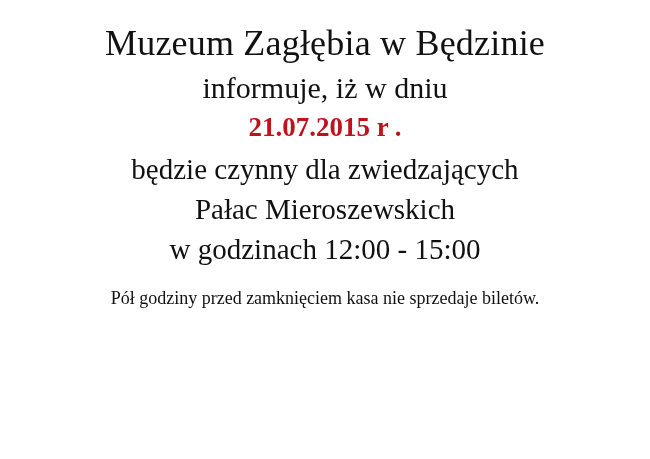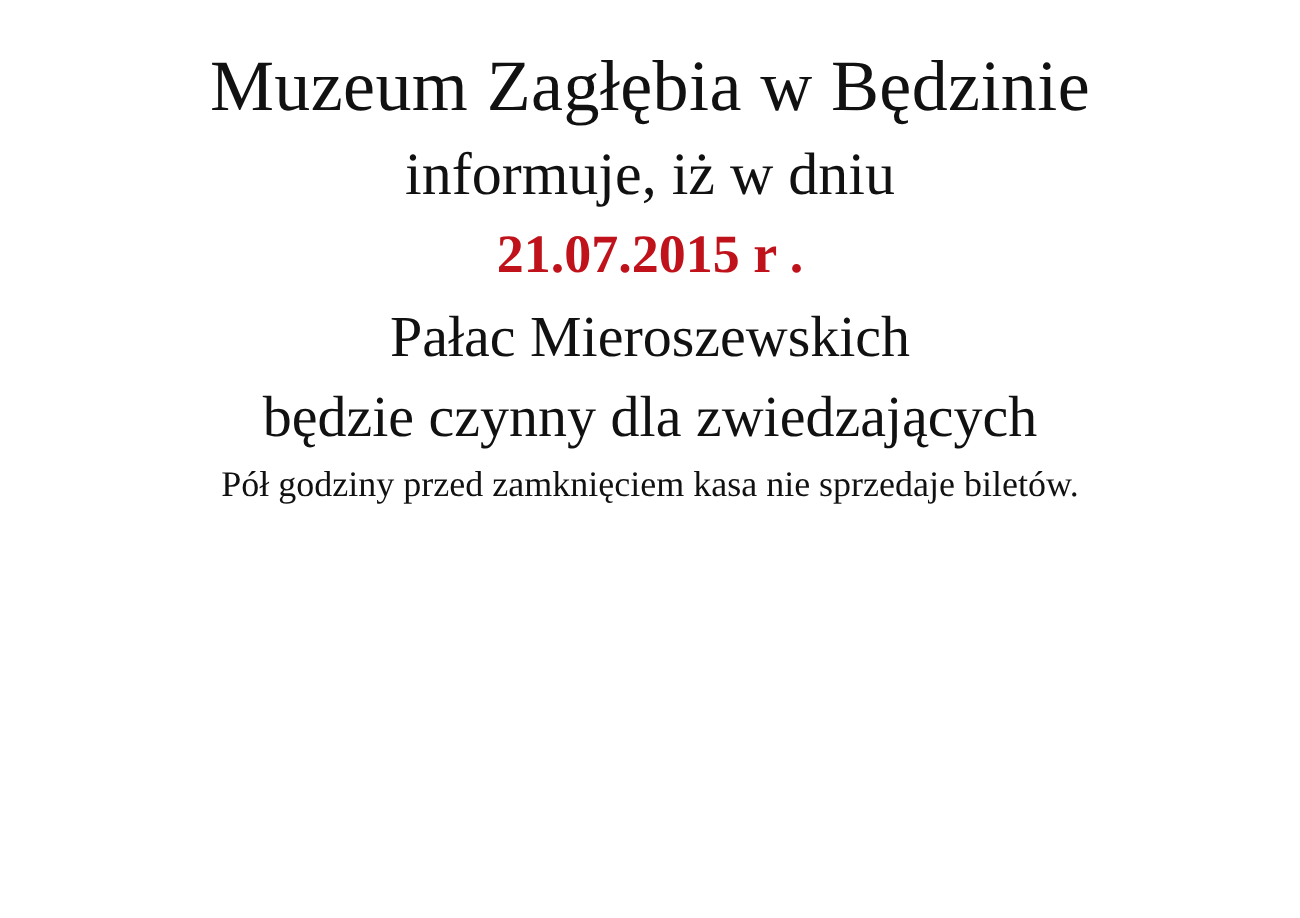--- a/index.html
+++ b/index.html
@@ -105,19 +105,20 @@
 </style>
 </head>
 <body>
 
 <div class="poster">
 
   <div class="content">
     <div class="line l-title">Muzeum Zagłębia w Będzinie</div>
     <div class="line l-sub">informuje, iż w dniu</div>
     <div class="line l-date">21.07.2015 r .</div>
+    <div class="line l-open">będzie czynny dla zwiedzających</div>
     <div class="line l-place">Pałac Mieroszewskich</div>
-    <div class="line l-open">będzie czynny dla zwiedzających</div>
+    <div class="line l-hours">w godzinach 12:00 - 15:00</div>
     <div class="line l-note">Pół godziny przed zamknięciem kasa nie sprzedaje biletów.</div>
   </div>
 
 
 </div>
 
 </body></html>

